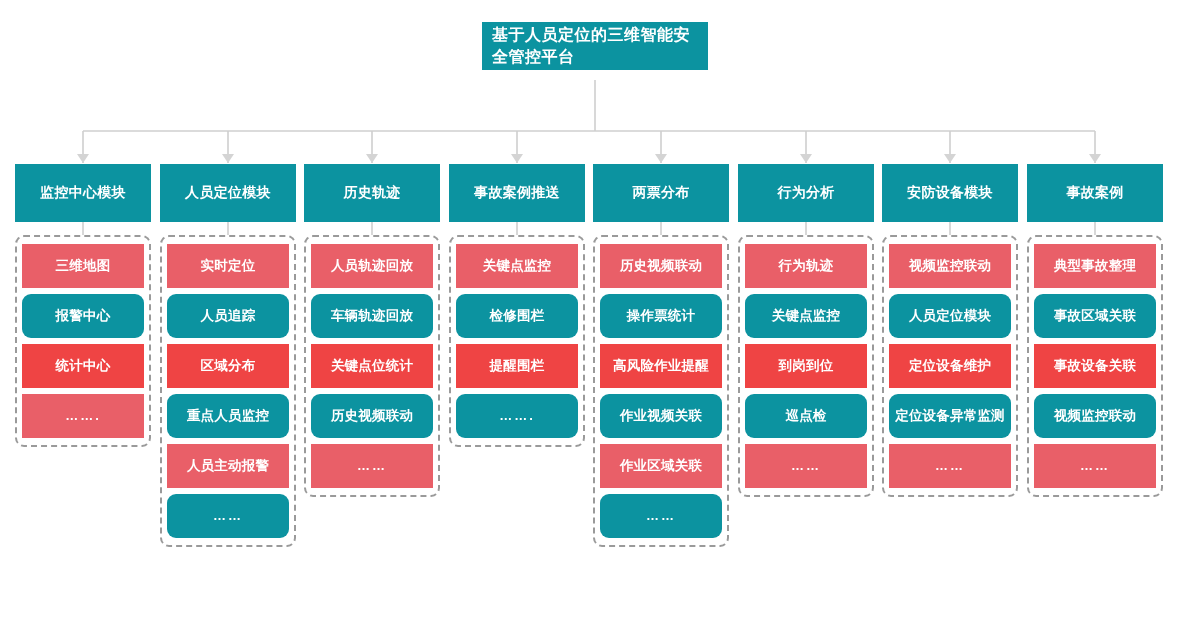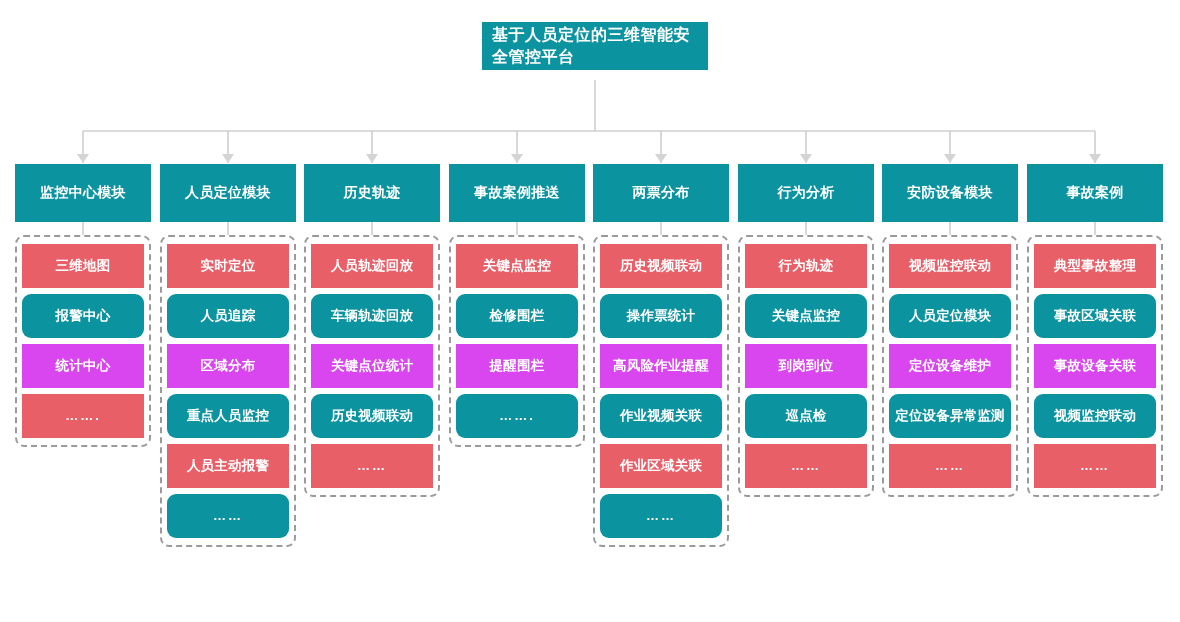--- a/index.html
+++ b/index.html
@@ -89,21 +89,21 @@
     box-sizing: border-box;
     padding: 2px 3px;
     line-height: 1.2;
     letter-spacing: 0.2px;
   }
   .item:last-child {
     margin-bottom: 0;
   }
   .item.red    { background: #e95f68; }
   .item.teal   { background: #0c93a0; border-radius: 9px; }
-  .item.orange { background: #d946ef; }
+  .item.orange { background: #ef4444; }
   .item.dots   { letter-spacing: 2px; font-size: 13px; }
 </style>
 </head>
 <body>
 
 <div id="canvas">
 
   <svg id="svg-connectors" viewBox="0 0 1180 622" xmlns="http://www.w3.org/2000/svg">
     <g id="connector-group" stroke="#cfcfcf" stroke-width="1.6" fill="none">
         <path d="M595 80 L595 131"></path>

